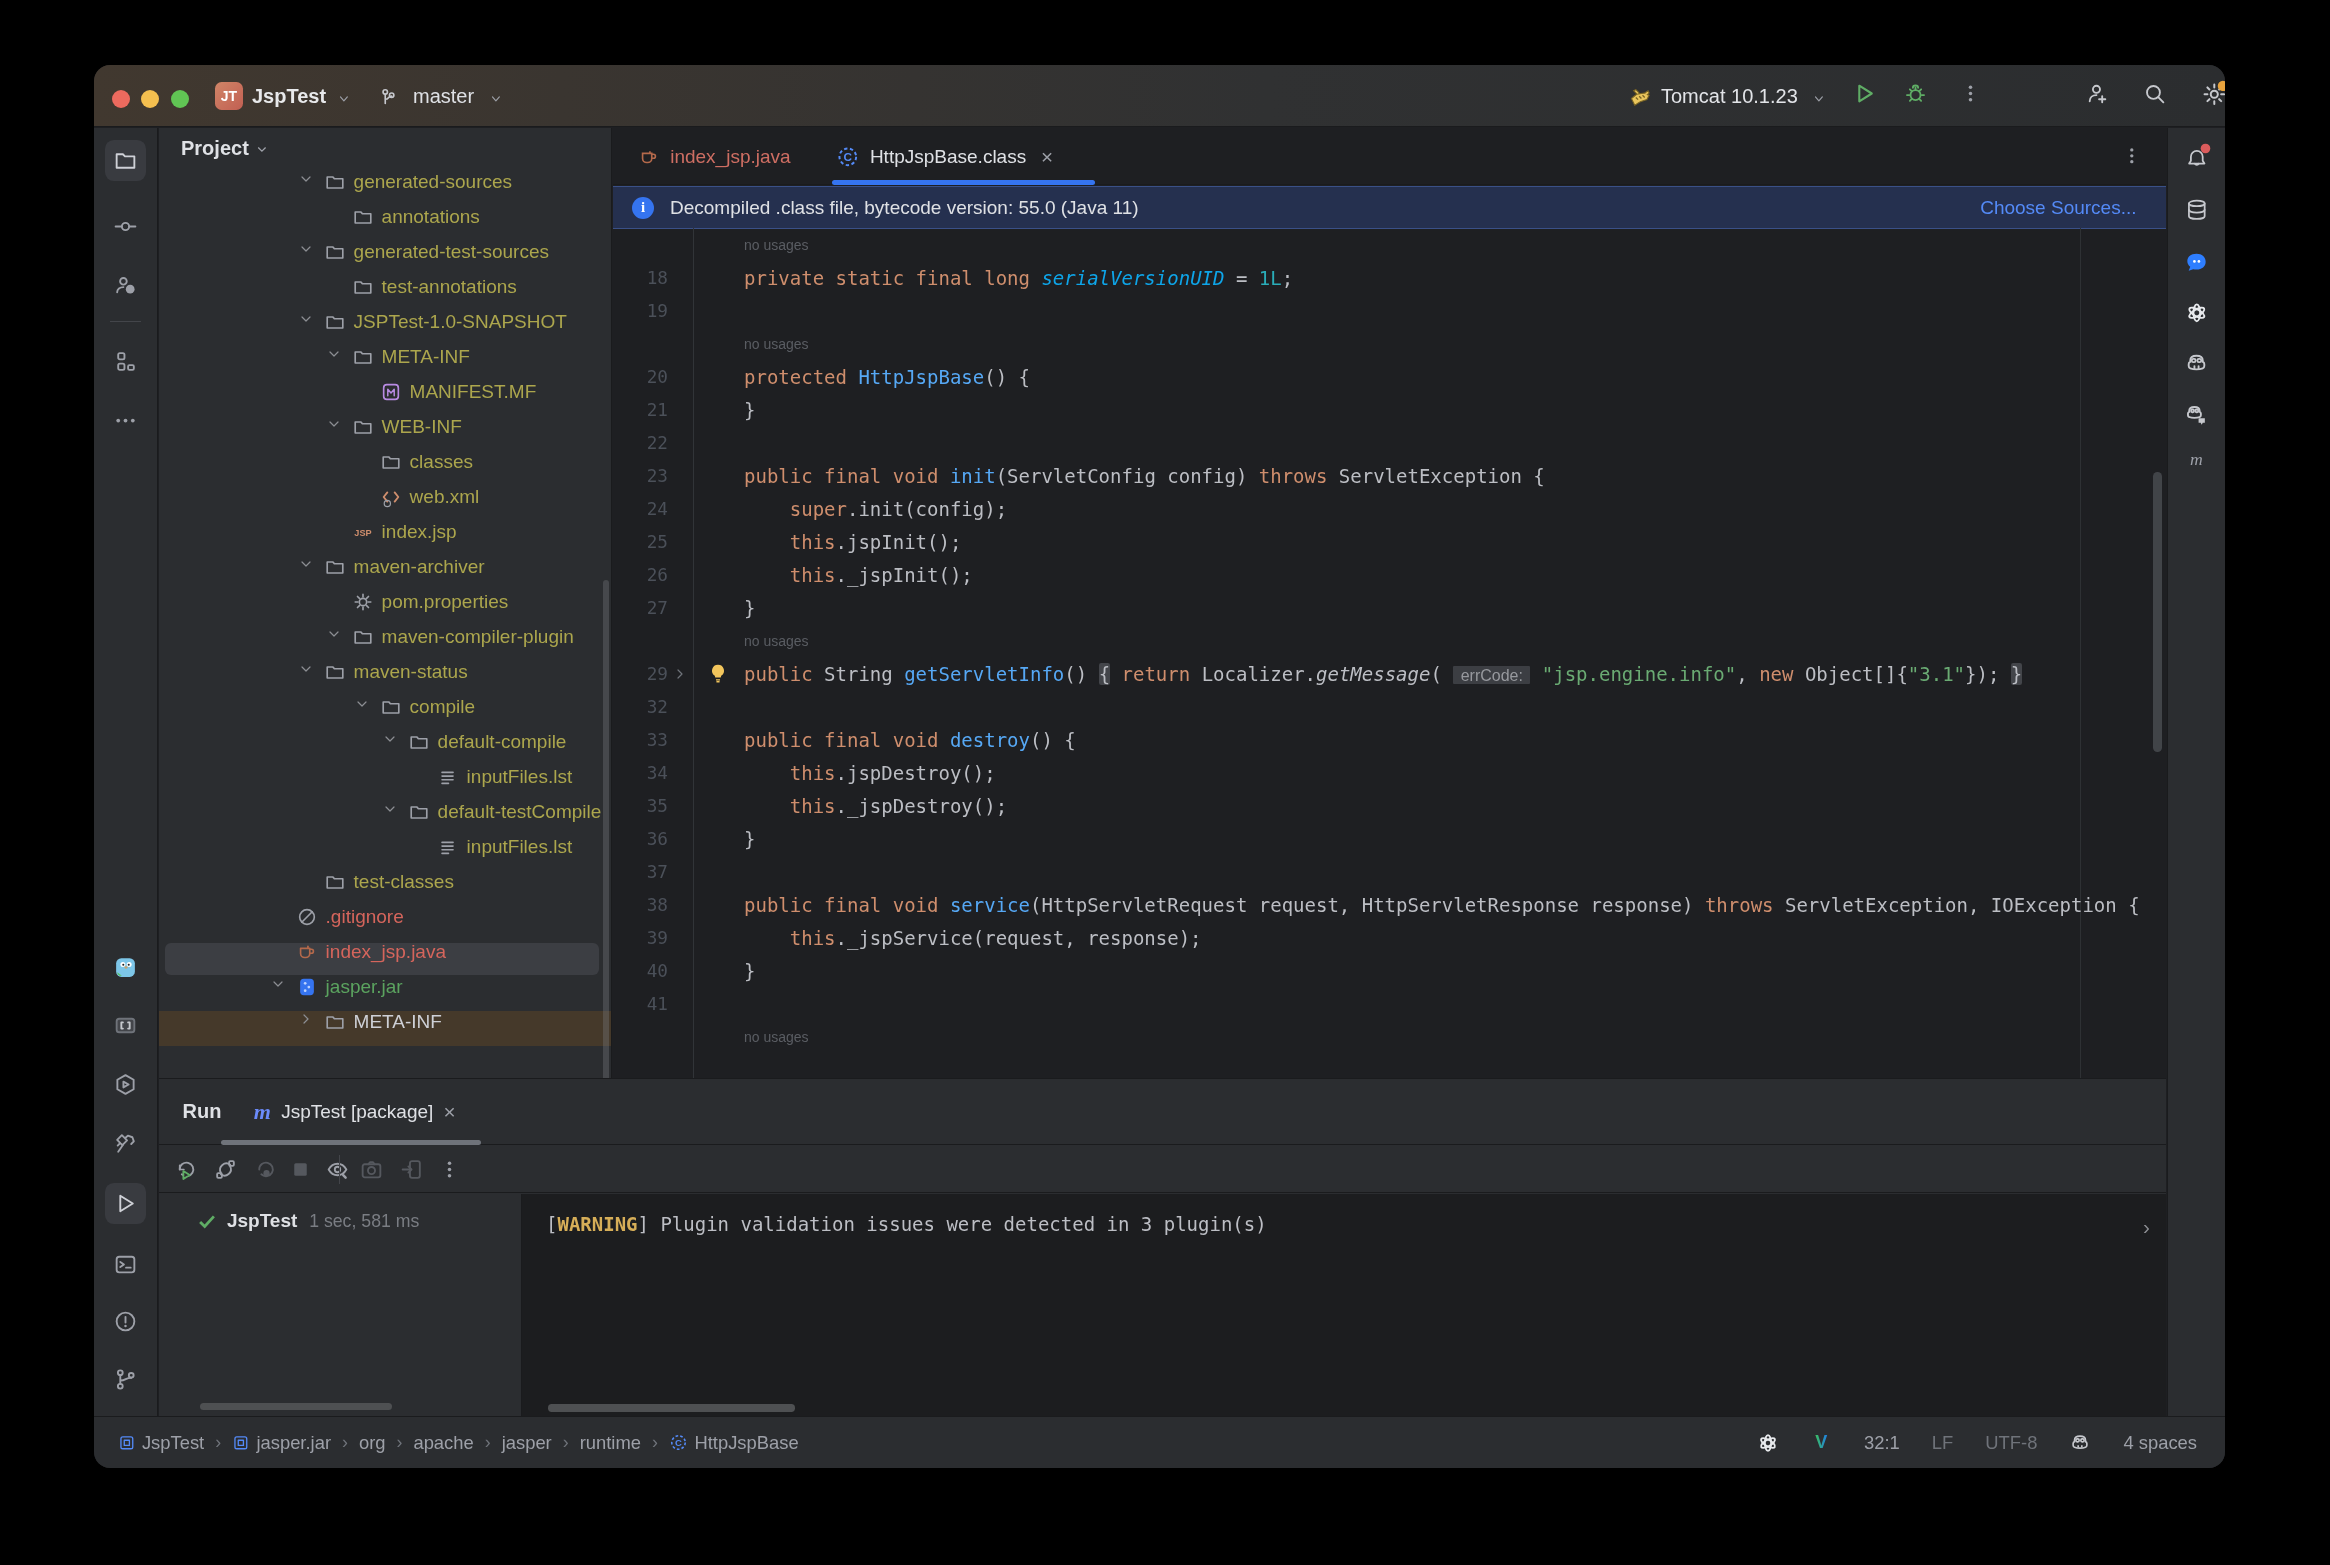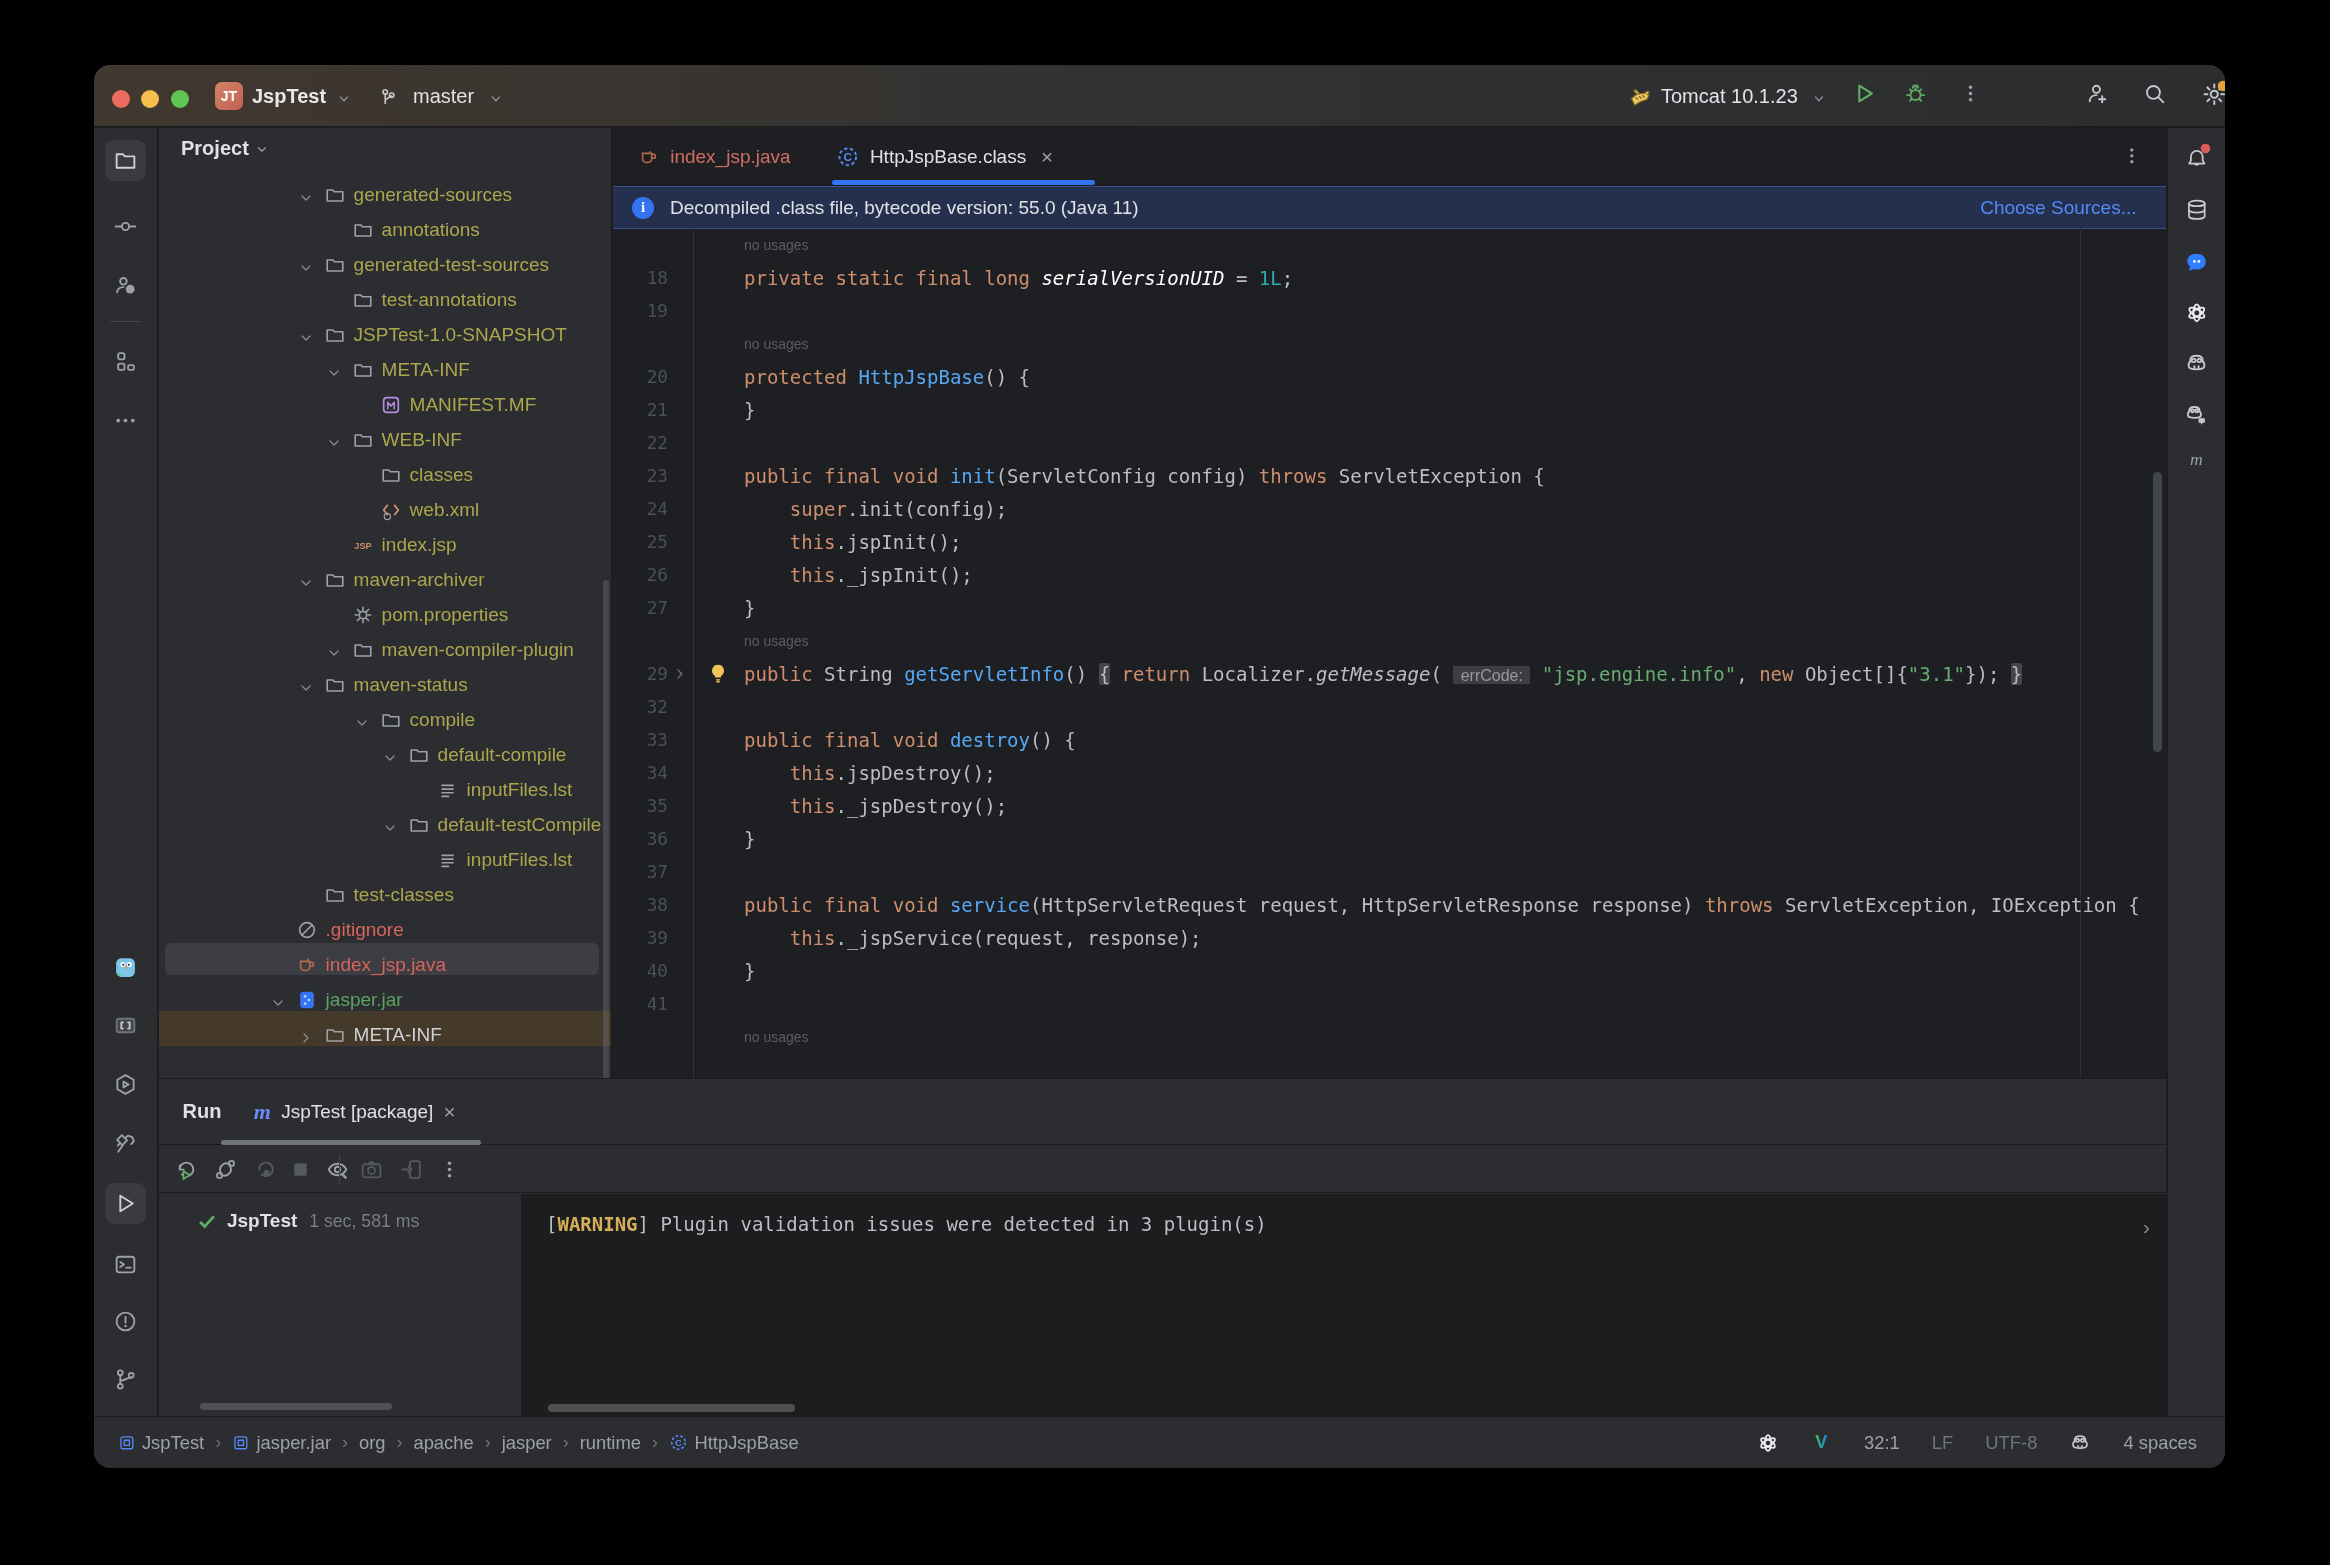--- a/index.html
+++ b/index.html
@@ -27,21 +27,21 @@
 
   
   #right-strip { position:absolute; right:0; top:63px; width:58px; bottom:52px; background:#2B2D30; border-left:0.7px solid #1A1B1D; }
   .rstrip-ic { position:absolute; left:8px; width:41px; height:41px; display:flex; align-items:center; justify-content:center; }
 
   
   #project-panel { position:absolute; left:65px; top:63px; width:453px; bottom:390px; background:#2B2D30; border-right:0.7px solid #1A1B1D; overflow:hidden; }
   #project-header { position:absolute; left:0; top:0; width:100%; height:41px; display:flex; align-items:center; padding-left:22px; gap:7.4px; }
   #project-title { font-size:20px; font-weight:bold; color:#DFE1E5; }
   #tree { position:absolute; left:0; top:43px; width:100%; }
-  .trow { position:relative; height:35px; display:flex; align-items:flex-end; }
+  .trow { position:relative; height:35px; display:flex; align-items:flex-start; }
   .trow .hl-sel { position:absolute; left:5.9px; right:11.8px; top:1.5px; bottom:1.5px; background:#3C3E43; border-radius:5.9px; }
   .trow .hl-lib { position:absolute; left:0; right:0; top:0; bottom:0; background:#45392A; }
   .tchev { width:32px; flex:0 0 32px; display:flex; justify-content:center; position:relative; }
   .tico { width:25px; flex:0 0 25px; display:flex; justify-content:center; position:relative; }
   .tlabel { margin-left:6.6px; font-size:19px; position:relative; white-space:nowrap; }
   .c-olive{ color:#ACA64D; } .c-red{ color:#D5655C; } .c-green{ color:#5BA35F; } .c-white{ color:#CED0D6; }
   #tree-scroll { position:absolute; right:2.2px; top:452px; width:5.9px; height:710px; border-radius:3px; background:rgba(120,123,128,.35); }
 
   
   #editor { position:absolute; left:519px; top:63px; right:59px; bottom:390px; background:#1E1F22; }
@@ -56,21 +56,21 @@
   #banner-action { position:absolute; right:29.5px; font-size:19px; color:#548AF7; }
   #code-area { position:absolute; left:0; top:100px; right:0; bottom:0; overflow:hidden; font-family:"DejaVu Sans Mono",monospace; font-size:19px; }
   #gutter-line { position:absolute; left:80px; top:0; bottom:0; width:0.7px; background:#313438; }
   #margin-guide { position:absolute; left:1467px; top:0; bottom:0; width:0.7px; background:#2E3134; }
   .crow { position:relative; height:33px; display:flex; align-items:center; }
   .cnum { position:absolute; left:0; width:55px; text-align:right; color:#4B5059; font-size:17.7px; }
   .cfold { position:absolute; left:59px; width:19px; color:#6F737A; }
   .cbulb { position:absolute; left:94px; top:5.2px; }
   .ccontent { position:absolute; left:131px; white-space:pre; color:#BCBEC4; }
   .cinlay { position:absolute; left:131px; color:#5A5D63; font-size:14px; font-family:"Liberation Sans",sans-serif; }
-  .kw{ color:#CF8E6D; } .def{ color:#56A8F5; } .fld{ color:#ffffff; font-style:italic; }
+  .kw{ color:#CF8E6D; } .def{ color:#56A8F5; } .fld{ color:#0ea5e9; font-style:italic; }
   .nm{ color:#2AACB8; } .str{ color:#6AAB73; } .it{ font-style:italic; }
   .hl{ background:#43454A; border-radius:2.2px; }
   .hint{ background:#3C3E43; color:#97999E; border-radius:1px; padding:0.7px 7.4px; font-size:16px; font-family:"Liberation Sans",sans-serif; }
   #ed-scroll { position:absolute; right:3.7px; top:244px; width:8.9px; height:280px; border-radius:4.4px; background:rgba(108,112,119,.45); }
 
   
   #run-panel { position:absolute; left:65px; right:59px; bottom:52px; height:338px; background:#2B2D30; border-top:0.7px solid #1A1B1D; }
   #run-header { position:absolute; left:0; top:0; width:100%; height:66px; border-bottom:0.7px solid #1A1B1D; }
   #run-title { position:absolute; left:23.6px; top:20.7px; font-size:20px; font-weight:bold; color:#DFE1E5; }
   #run-tab { position:absolute; left:80px; top:0; height:66px; display:flex; align-items:center; gap:10.3px; padding:0 14.8px; }

